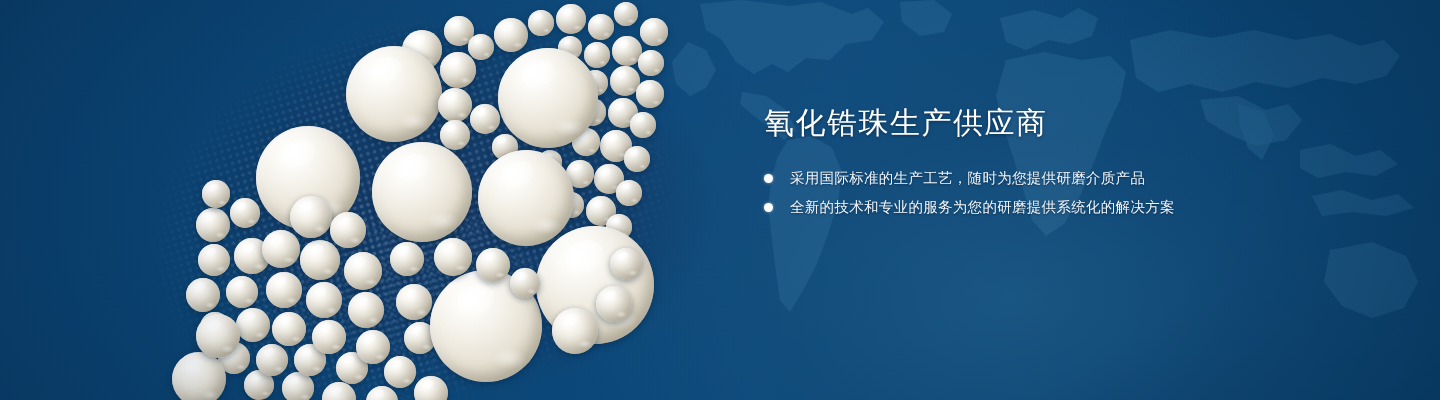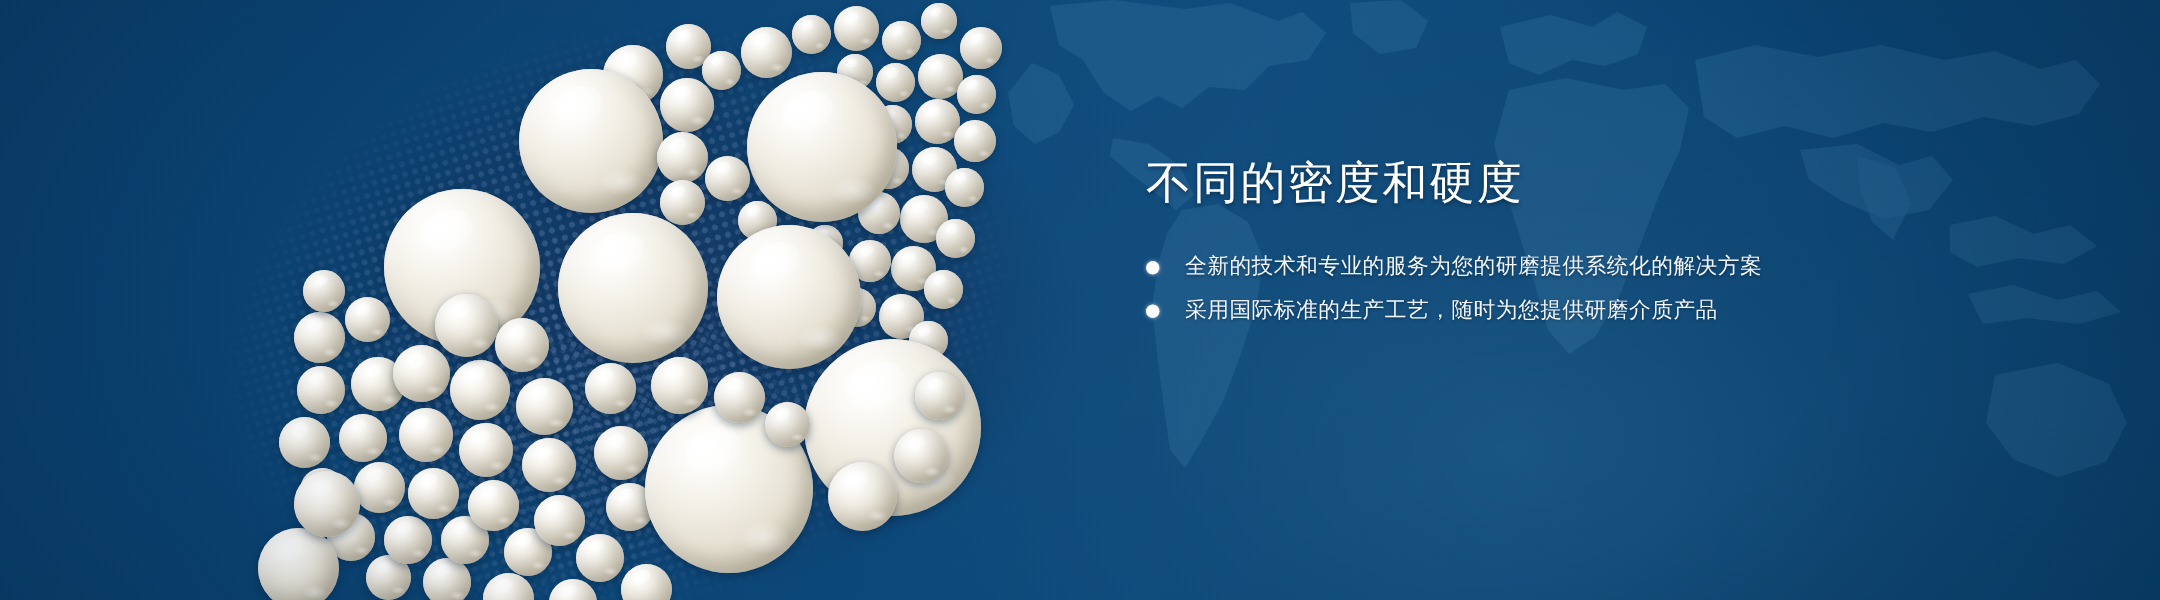--- a/index.html
+++ b/index.html
@@ -330,27 +330,27 @@
     <div class="bead" style="left:322px;top:382px;width:34px;height:34px;"></div>
     <div class="bead" style="left:366px;top:386px;width:32px;height:32px;"></div>
     <div class="bead" style="left:414px;top:376px;width:34px;height:34px;"></div>
     <div class="bead" style="left:290px;top:196px;width:42px;height:42px;"></div>
     <div class="bead" style="left:330px;top:212px;width:36px;height:36px;"></div>
   </div>
 
   <div class="bg-vignette"></div>
 
   <div class="content">
-    <h1 class="headline">不同的密度和硬度</h1>
+    <h1 class="headline">氧化锆珠生产供应商</h1>
 
     <ul class="bullets">
+      <li class="bullet">
+        <span class="bullet-dot"></span>
+        <span class="bullet-line">采用国际标准的生产工艺，随时为您提供研磨介质产品</span>
+      </li>
       <li class="bullet">
         <span class="bullet-dot"></span>
         <span class="bullet-line">全新的技术和专业的服务为您的研磨提供系统化的解决方案</span>
       </li>
-      <li class="bullet">
-        <span class="bullet-dot"></span>
-        <span class="bullet-line">采用国际标准的生产工艺，随时为您提供研磨介质产品</span>
-      </li>
     </ul>
   </div>
 
 </div>
 
 </body></html>

